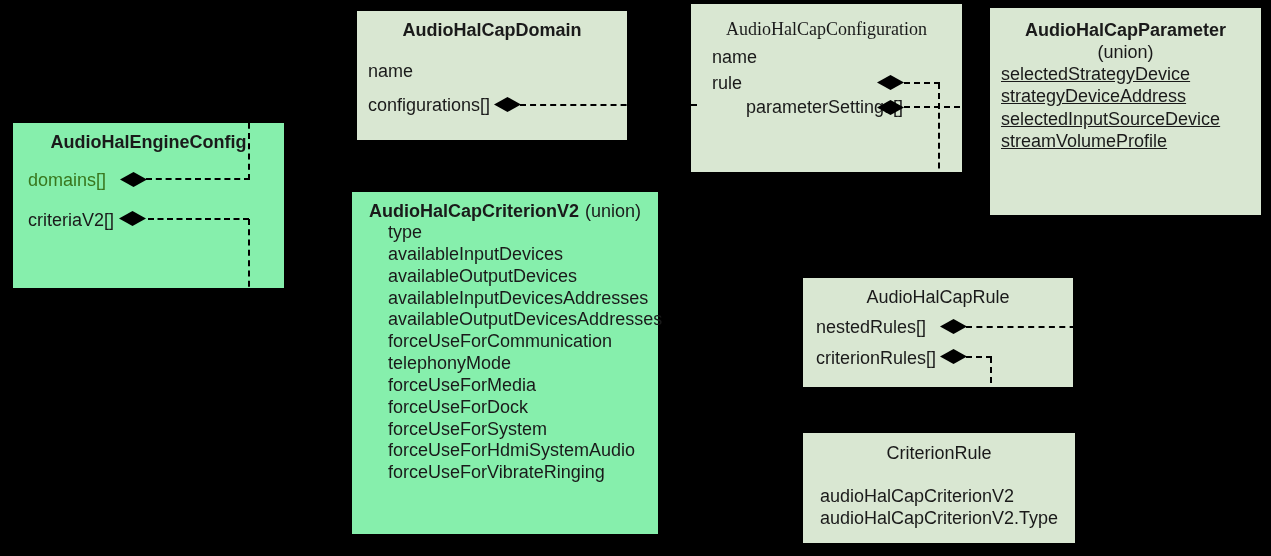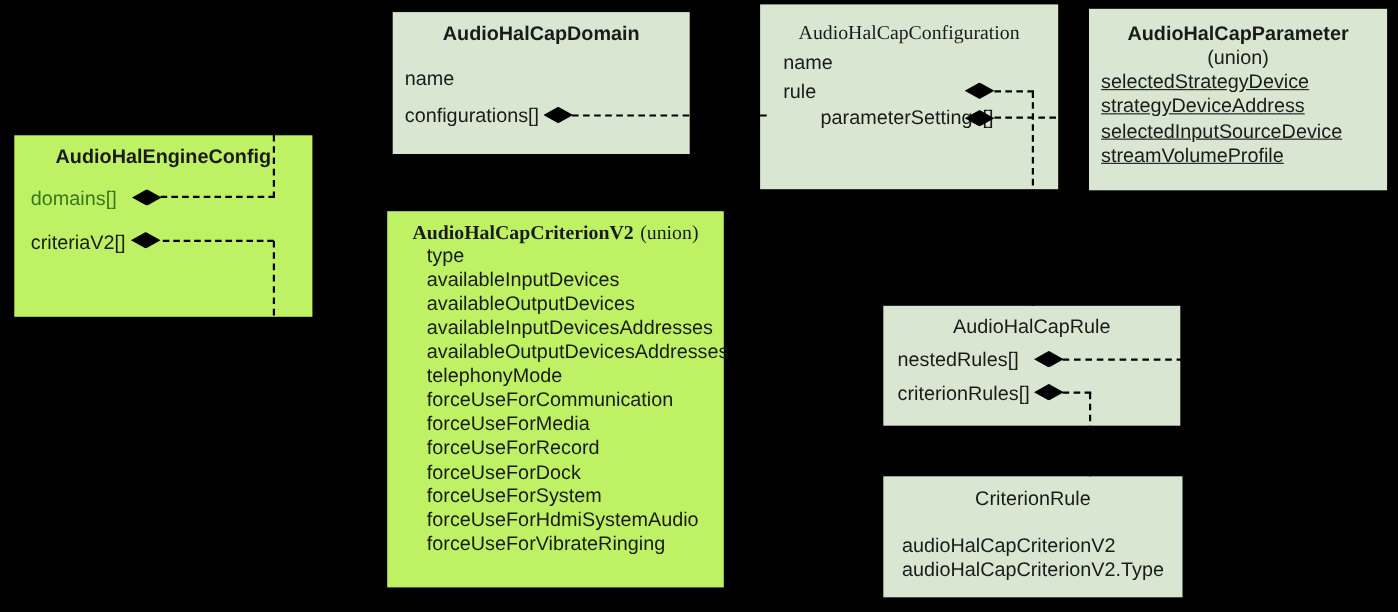--- a/index.html
+++ b/index.html
@@ -3,21 +3,21 @@
 <meta charset="utf-8">
 <style>
   html, body { margin:0; padding:0; background:#000; }
   .stage {
     position:relative; width:1271px; height:556px; background:#000;
     font-family:"Liberation Sans", sans-serif; font-size:18px; color:#1a1a1a;
     overflow:hidden;
   }
   .box { position:absolute; z-index:1; }
   .green-box { background:#d9e7d2; }
-  .gray-box  { background:#bef264; }
+  .gray-box  { background:#86efac; }
   .title {
     position:absolute; left:0; right:0; text-align:center;
     height:22px; line-height:22px; white-space:nowrap;
   }
   .bold { font-weight:bold; }
   .field {
     position:absolute; height:22px; line-height:22px; white-space:nowrap;
   }
   .accent { color:#38761d; }
   .flow { position:absolute; white-space:nowrap; }
@@ -49,45 +49,44 @@
     <div class="field" style="left:11px; top:83px;">configurations[]</div>
   </div>
 
   <div class="box green-box" style="left:691px; top:4px; width:271px; height:168px;">
     <div class="title" style="top:14px;font-family:Liberation Serif, serif;">AudioHalCapConfiguration</div>
     <div class="field" style="left:21px; top:42px;">name</div>
     <div class="field" style="left:21px; top:68px;">rule</div>
     <div class="field" style="left:21px; top:92px;margin-left:34px;">parameterSettings[]</div>
   </div>
 
-  <div class="box green-box" style="left:990px; top:8px; width:271px; height:165px;">
+  <div class="box green-box" style="left:990px; top:8px; width:271px; height:207px;">
     <div class="title bold" style="top:11px;">AudioHalCapParameter</div>
     <div class="title" style="top:33px;">(union)</div>
     <div class="flow lh223" style="left:11px; top:55px;text-decoration:underline;">
       <div>selectedStrategyDevice</div>
       <div>strategyDeviceAddress</div>
       <div>selectedInputSourceDevice</div>
       <div>streamVolumeProfile</div>
     </div>
   </div>
 
   <div class="box gray-box" style="left:352px; top:192px; width:306px; height:342px;">
-    <div class="title" style="top:8px;font-family:Liberation Serif, serif;">
+    <div class="title" style="top:8px;">
       <span class="bold">AudioHalCapCriterionV2</span><span class="subtitle-gap">(union)</span>
     </div>
     <div class="flow" style="left:8px; top:30px;margin-left:28px;">
       <div>type</div>
       <div>availableInputDevices</div>
       <div>availableOutputDevices</div>
       <div>availableInputDevicesAddresses</div>
       <div>availableOutputDevicesAddresses</div>
+      <div>forceUseForCommunication</div>
       <div>telephonyMode</div>
-      <div>forceUseForCommunication</div>
       <div>forceUseForMedia</div>
-      <div>forceUseForRecord</div>
       <div>forceUseForDock</div>
       <div>forceUseForSystem</div>
       <div>forceUseForHdmiSystemAudio</div>
       <div>forceUseForVibrateRinging</div>
     </div>
   </div>
 
   <div class="box green-box" style="left:803px; top:278px; width:270px; height:109px;">
     <div class="title" style="top:8px;text-align:center;">AudioHalCapRule</div>
     <div class="field" style="left:13px; top:38px;">nestedRules[]</div>

